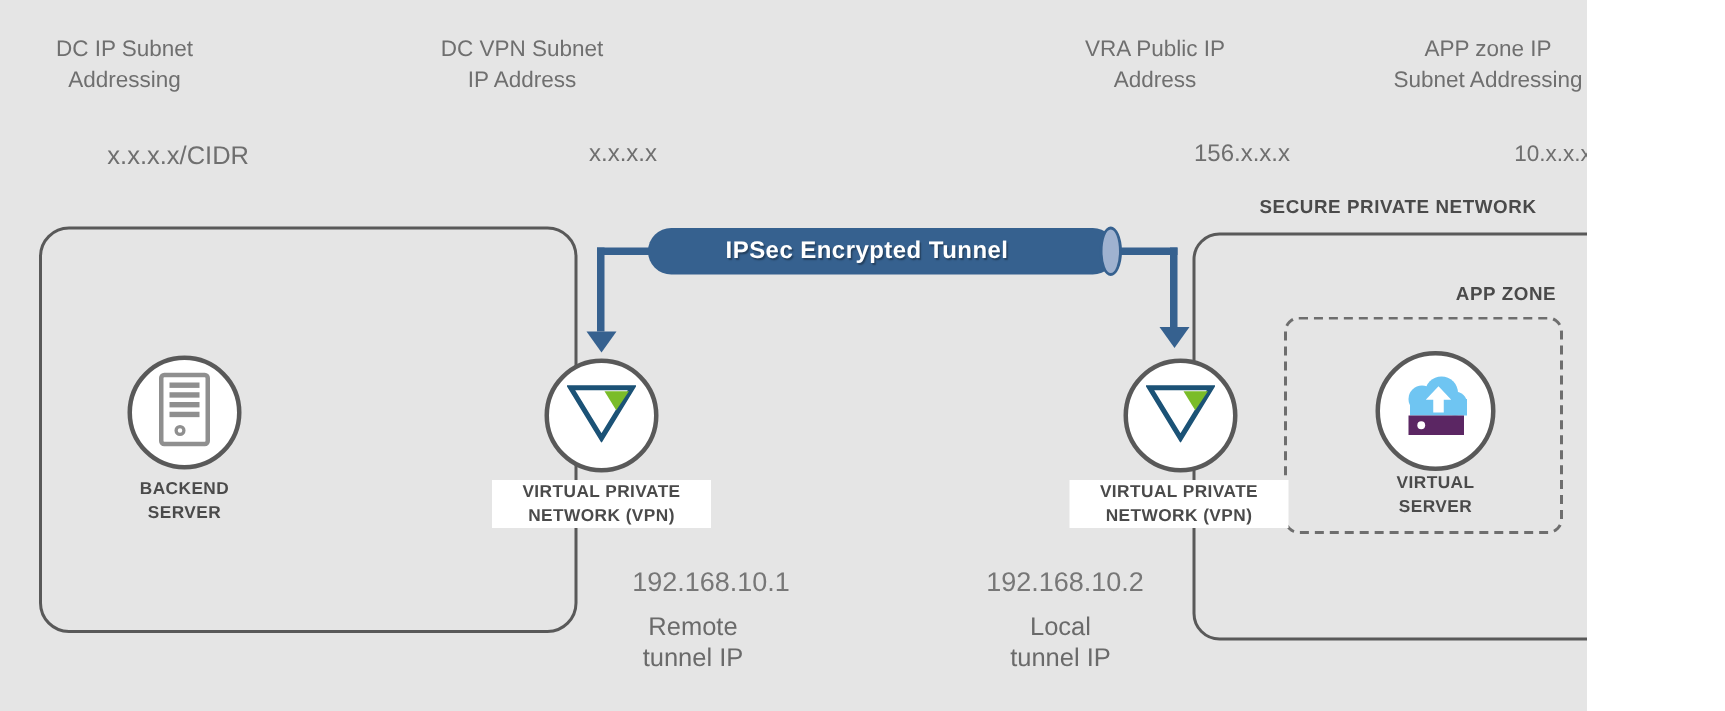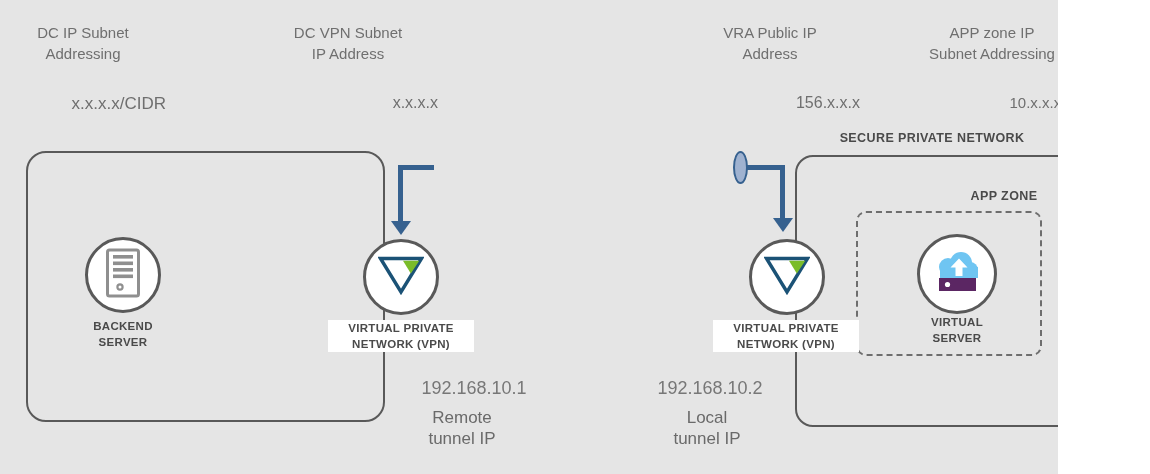--- a/index.html
+++ b/index.html
@@ -94,20 +94,23 @@
   <div class="abs dashed-box" style="left:856px;top:211px;width:186px;height:145px;"></div>
 
   <div class="abs pipe" style="left:398px;top:165px;width:36px;height:5px;"></div>
   <div class="abs pipe" style="left:398px;top:165px;width:5px;height:56px;"></div>
   <div class="abs arrow-down" style="left:391px;top:221px;"></div>
 
   <div class="abs pipe" style="left:744px;top:165px;width:41px;height:5px;"></div>
   <div class="abs pipe" style="left:780px;top:165px;width:5px;height:53px;"></div>
   <div class="abs arrow-down" style="left:773px;top:218px;"></div>
 
+  <div class="abs capsule" style="left:432px;top:152px;width:312px;height:31px;">
+    <span>IPSec Encrypted Tunnel</span>
+  </div>
   <div class="abs cap-ellipse" style="left:733px;top:151px;width:15px;height:33px;"></div>
 
   <div class="abs node-circle" style="left:85px;top:237px;width:76px;height:76px;">
     <span>
       <svg width="36" height="50" viewBox="0 0 36 50">
         <rect x="2.5" y="2" width="31" height="46" rx="2" fill="none" stroke="#8F8F8F" stroke-width="3"></rect>
         <rect x="8" y="7" width="20" height="3.6" fill="#8F8F8F"></rect>
         <rect x="8" y="13.5" width="20" height="3.6" fill="#8F8F8F"></rect>
         <rect x="8" y="20" width="20" height="3.6" fill="#8F8F8F"></rect>
         <rect x="8" y="26.5" width="20" height="3.6" fill="#8F8F8F"></rect>

